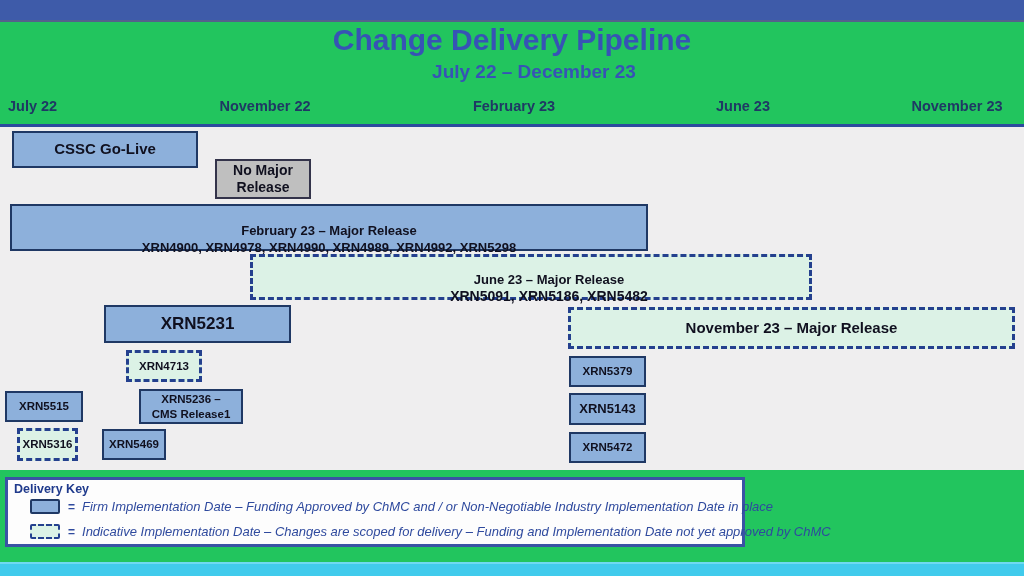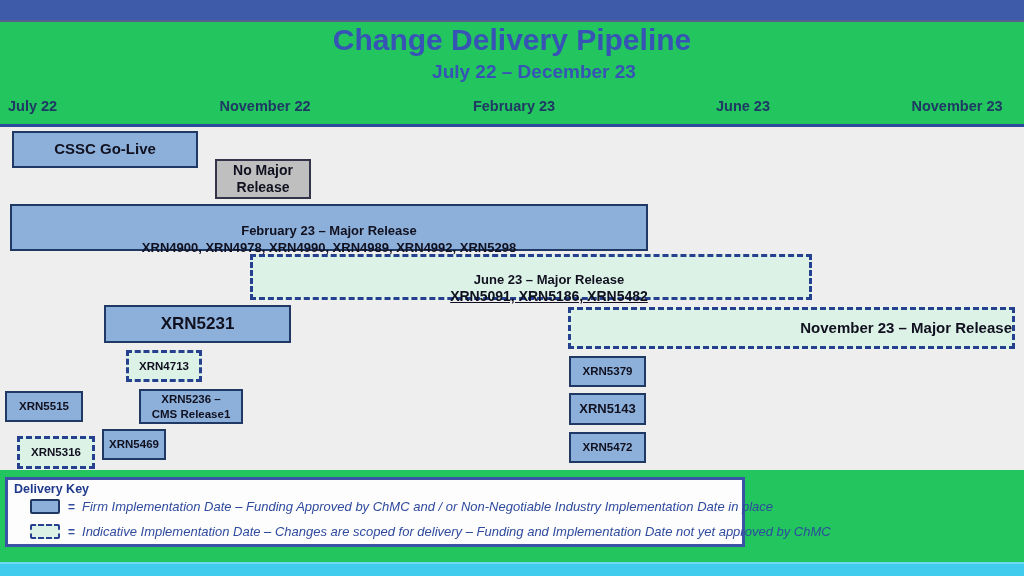--- a/index.html
+++ b/index.html
@@ -72,33 +72,33 @@
   }
   .firm { background: #8db0db; border: 2px solid #1f3864; }
   .gray { background: #bfbfbf; border: 2px solid #33334a; }
   .indic { background: #dcf2e6; border: 3px dashed #24408e; }
 
   .b-cssc    { left: 12px;  top: 131px; width: 186px; height: 37px; font-size: 15px; }
   .b-nomajor { left: 215px; top: 159px; width: 96px;  height: 40px; font-size: 14px; }
   .b-feb23   { left: 10px;  top: 204px; width: 638px; height: 47px; }
   .b-jun23   { left: 250px; top: 254px; width: 562px; height: 46px; padding-left: 36px; }
   .b-5231    { left: 104px; top: 305px; width: 187px; height: 38px; font-size: 17px; }
-  .b-nov23   { left: 568px; top: 307px; width: 447px; height: 42px; font-size: 15px; align-items: flex-end; }
+  .b-nov23   { left: 568px; top: 307px; width: 447px; height: 42px; font-size: 15px; }
   .b-4713    { left: 126px; top: 350px; width: 76px;  height: 32px; font-size: 11.5px; }
   .b-5379    { left: 569px; top: 356px; width: 77px;  height: 31px; font-size: 11.5px; }
   .b-5515    { left: 5px;   top: 391px; width: 78px;  height: 31px; font-size: 11.5px; }
   .b-5236    { left: 139px; top: 389px; width: 104px; height: 35px; font-size: 11.5px; }
   .b-5143    { left: 569px; top: 393px; width: 77px;  height: 32px; font-size: 13px; }
-  .b-5316    { left: 17px;  top: 428px; width: 78px;  height: 33px; font-size: 11.5px; margin-top: 8px; }
+  .b-5316    { left: 17px;  top: 428px; width: 61px;  height: 33px; font-size: 11.5px; }
   .b-5469    { left: 102px; top: 429px; width: 64px;  height: 31px; font-size: 11.5px; }
   .b-5472    { left: 569px; top: 432px; width: 77px;  height: 31px; font-size: 11.5px; }
 
   .line-title { font-size: 13px; margin-top: 24px; }
   .line-items { font-size: 13px; }
-  .line-items-lg { font-size: 14px; text-decoration: underline; }
+  .line-items-lg { font-size: 14px; }
 
   
   .legend {
     position: absolute; left: 5px; top: 477px;
     width: 740px; height: 70px;
     box-sizing: border-box;
     background: #fdfdfd;
     border: 3px solid #3a53a4;
   }
   .legend-title {

